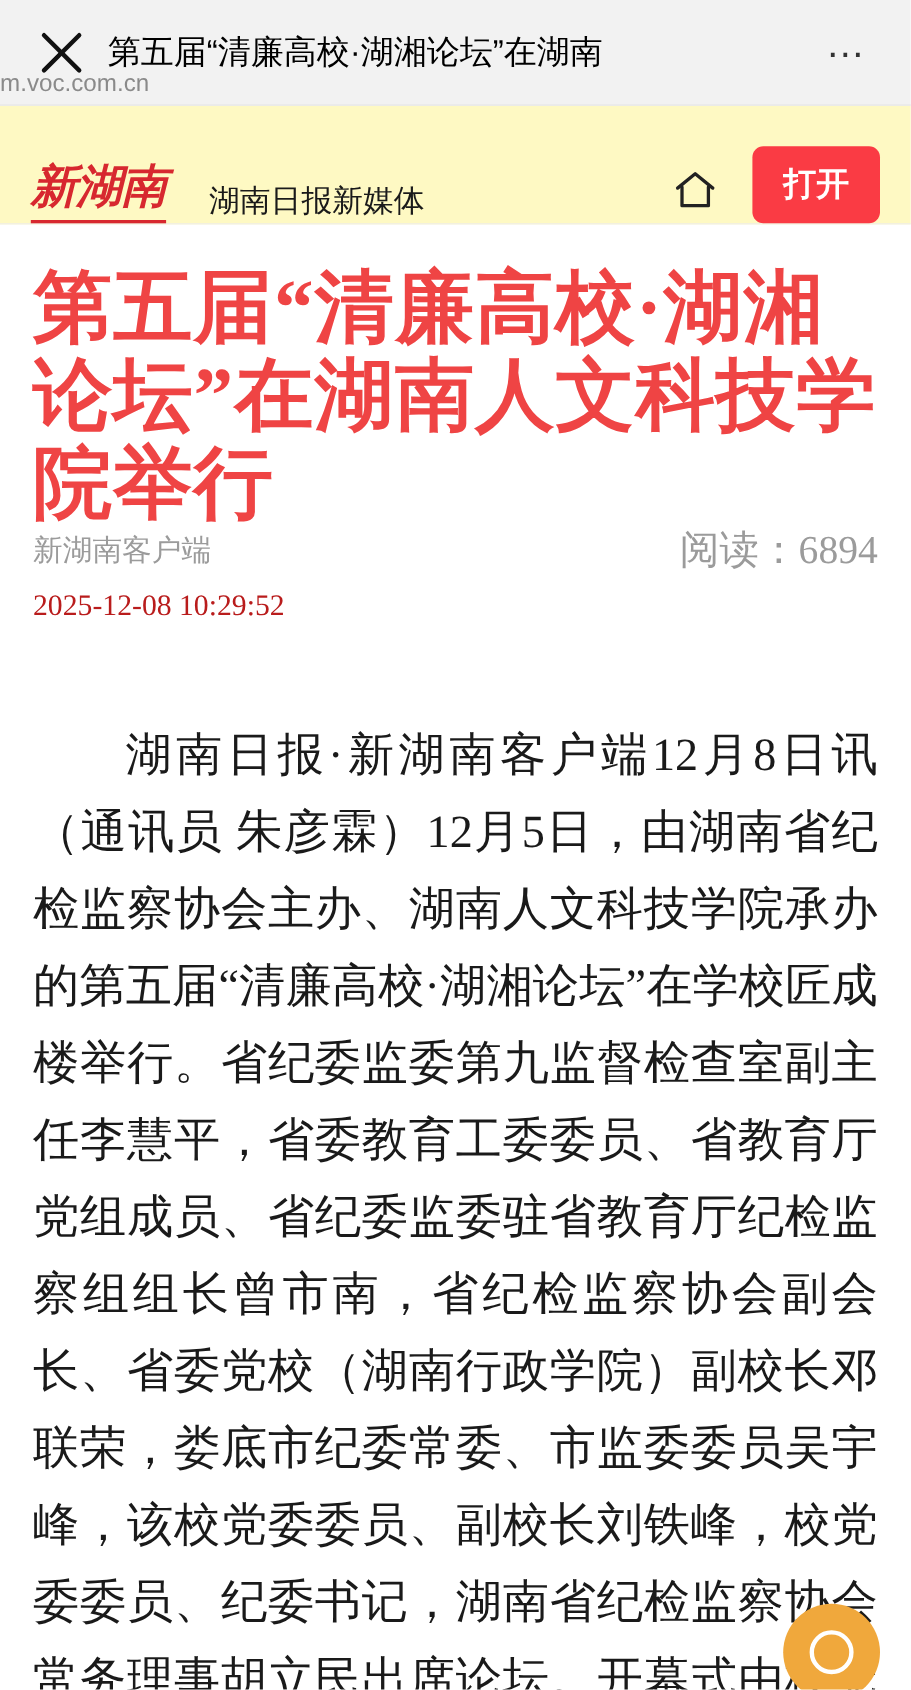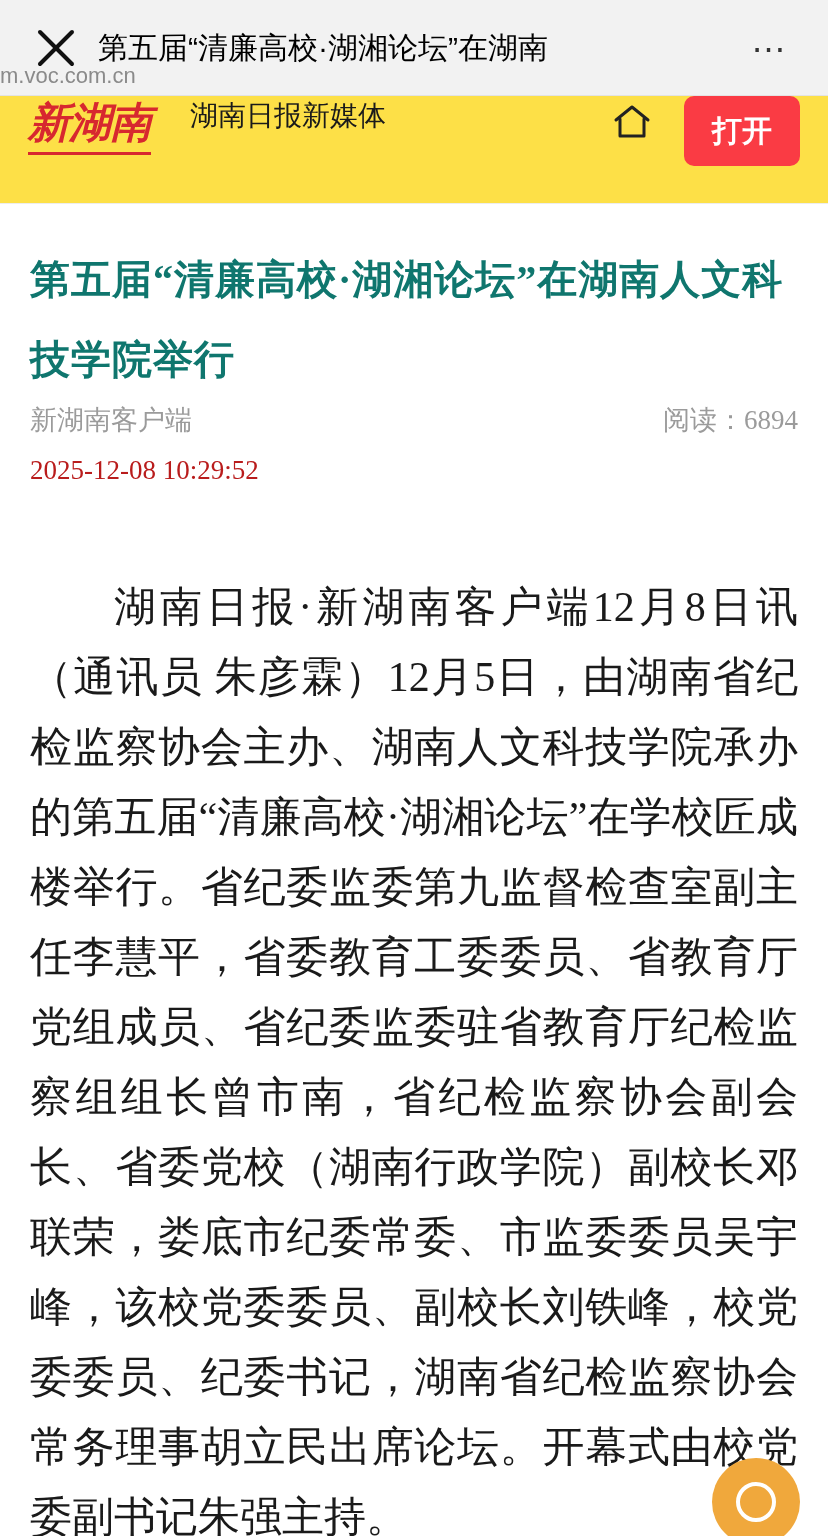--- a/index.html
+++ b/index.html
@@ -74,23 +74,23 @@
     color: #333;
     letter-spacing: 3px;
     cursor: pointer;
     padding-bottom: 16px;
   }
 
   
   .app-bar {
     width: 828px;
     height: 108px;
-    background: #fde047;
-    display: flex;
-    align-items: flex-start;
+    background: #fef9c3;
+    display: flex;
+    align-items: flex-end;
     padding: 0 28px;
     border-bottom: 1px solid #ededed;
   }
   .brand-logo {
     font-family: "Liberation Serif", serif;
     font-size: 42px;
     font-weight: bold;
     font-style: italic;
     color: #d7282f;
     letter-spacing: -1px;
@@ -130,23 +130,23 @@
     font-family: "Liberation Sans", sans-serif;
   }
 
   
   .article {
     padding: 36px 30px 0 30px;
   }
   .article-title {
     font-family: "Liberation Serif", serif;
     font-weight: bold;
-    font-size: 40px;
+    font-size: 72px;
     line-height: 80px;
-    color: #0f766e;
+    color: #ef4444;
     letter-spacing: 1px;
   }
   .meta {
     position: relative;
     min-height: 96px;
   }
   .meta-source {
     font-family: "Liberation Serif", serif;
     font-size: 27px;
     color: #9b9b9b;
@@ -157,21 +157,21 @@
     font-size: 27px;
     color: #b91c1c;
     line-height: 40px;
     margin-top: 10px;
   }
   .meta-reads {
     position: absolute;
     right: 0;
     top: 0;
     font-family: "Liberation Serif", serif;
-    font-size: 27px;
+    font-size: 36px;
     color: #9b9b9b;
     line-height: 40px;
   }
   .body-text {
     margin-top: 76px;
     font-family: "Liberation Serif", serif;
     font-size: 42px;
     line-height: 70px;
     color: #1a1a1a;
     text-align: justify;

